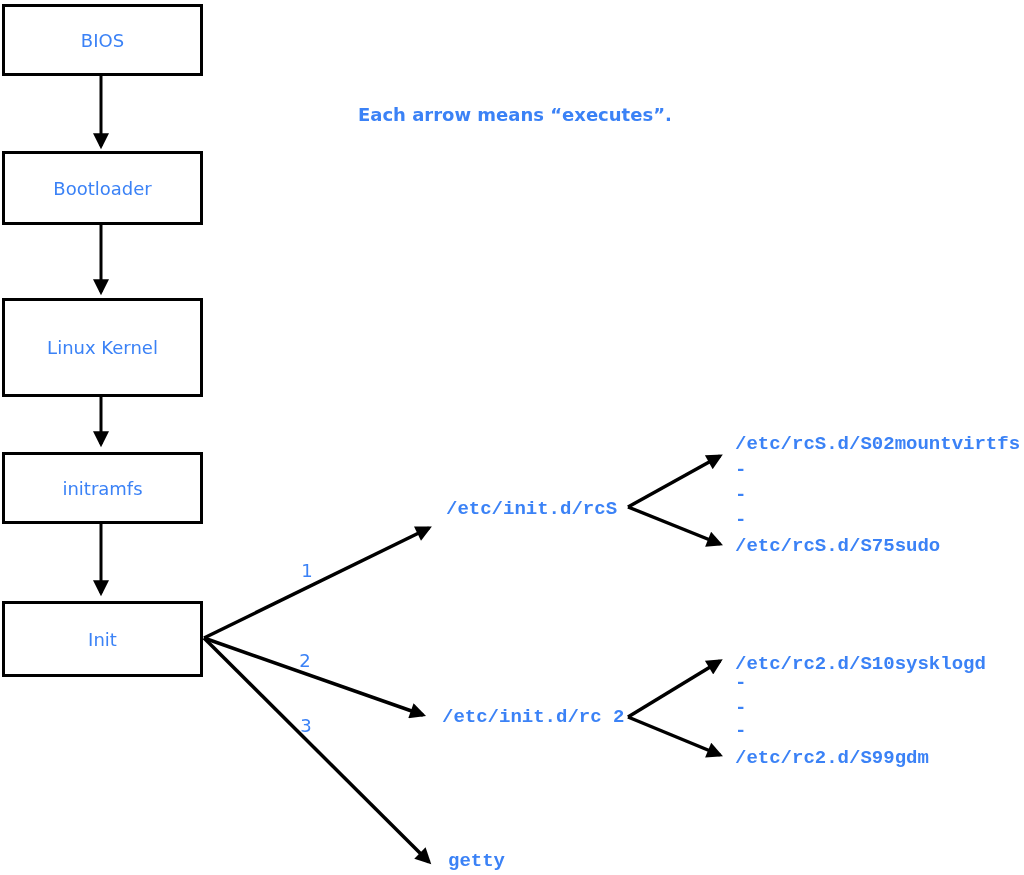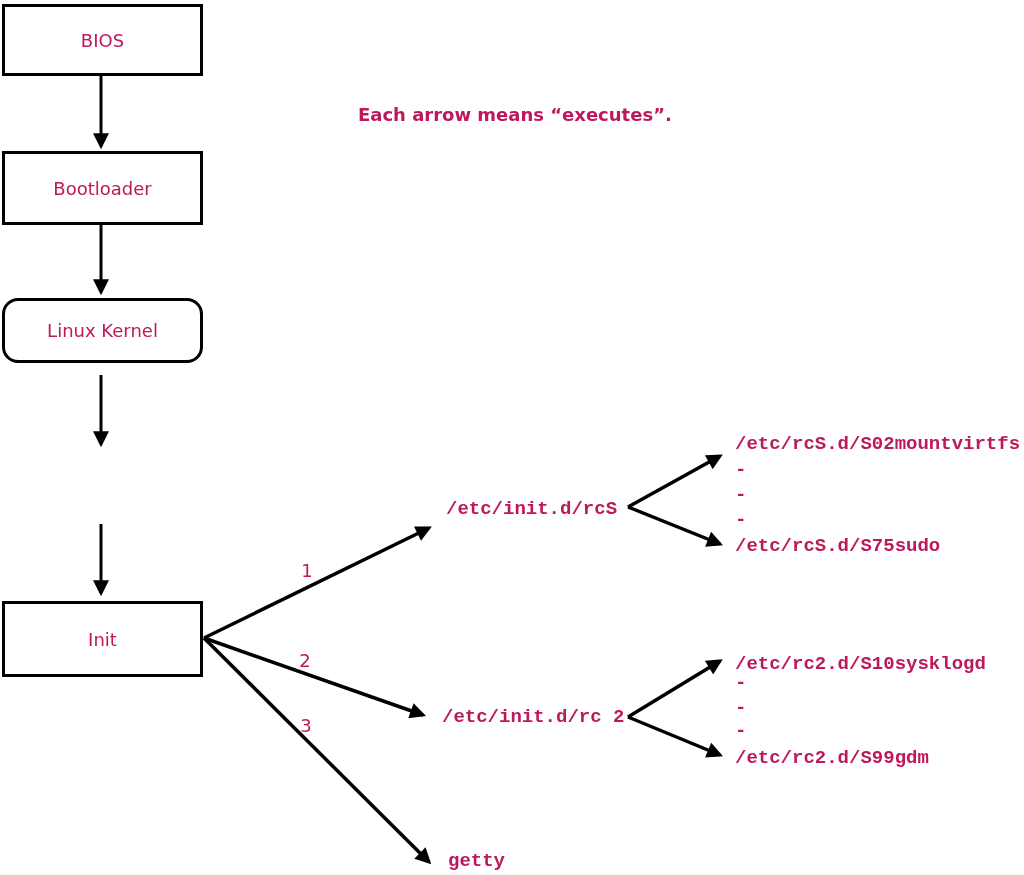--- a/index.html
+++ b/index.html
@@ -5,21 +5,21 @@
   html, body {
     margin: 0;
     padding: 0;
     background: #ffffff;
   }
   .canvas {
     position: relative;
     width: 1024px;
     height: 875px;
     background: #ffffff;
-    color: #be185d;
+    color: #3b82f6;
     font-family: "DejaVu Sans", "Liberation Sans", sans-serif;
     overflow: hidden;
   }
   .arrows-layer {
     position: absolute;
     left: 0;
     top: 0;
     width: 1024px;
     height: 875px;
   }
@@ -36,21 +36,21 @@
     box-sizing: border-box;
     border: 3px solid #000000;
     background: #ffffff;
     display: flex;
     align-items: center;
     justify-content: center;
     font-size: 18px;
   }
   .node-bios       { top: 4px;   height: 72px; }
   .node-bootloader { top: 151px; height: 74px; }
-  .node-kernel     { top: 298px; height: 65px; border-radius: 16px; }
+  .node-kernel     { top: 298px; height: 99px; }
   .node-initramfs  { top: 452px; height: 72px; }
   .node-init       { top: 601px; height: 76px; }
   .caption {
     position: absolute;
     left: 358px;
     top: 114px;
     transform: translateY(-50%);
     font-size: 18px;
     white-space: pre;
     font-weight: bold;
@@ -94,20 +94,21 @@
     <line class="dline" x1="628" y1="507" x2="720" y2="456" marker-end="url(#ah)"></line>
     <line class="dline" x1="628" y1="507" x2="720" y2="544" marker-end="url(#ah)"></line>
 
     <line class="dline" x1="628" y1="717" x2="720" y2="661" marker-end="url(#ah)"></line>
     <line class="dline" x1="628" y1="717" x2="720" y2="755" marker-end="url(#ah)"></line>
   </svg>
 
   <div class="node node-bios">BIOS</div>
   <div class="node node-bootloader">Bootloader</div>
   <div class="node node-kernel">Linux Kernel</div>
+  <div class="node node-initramfs">initramfs</div>
   <div class="node node-init">Init</div>
 
   <div class="caption">Each arrow means “executes”.</div>
 
   <div class="arrow-num" style="left:307px; top:570px">1</div>
   <div class="arrow-num" style="left:305px; top:660px">2</div>
   <div class="arrow-num" style="left:306px; top:725px">3</div>
 
   <div class="mono" style="left:446px; top:509px">/etc/init.d/rcS</div>
   <div class="mono" style="left:442px; top:717px">/etc/init.d/rc 2</div>

